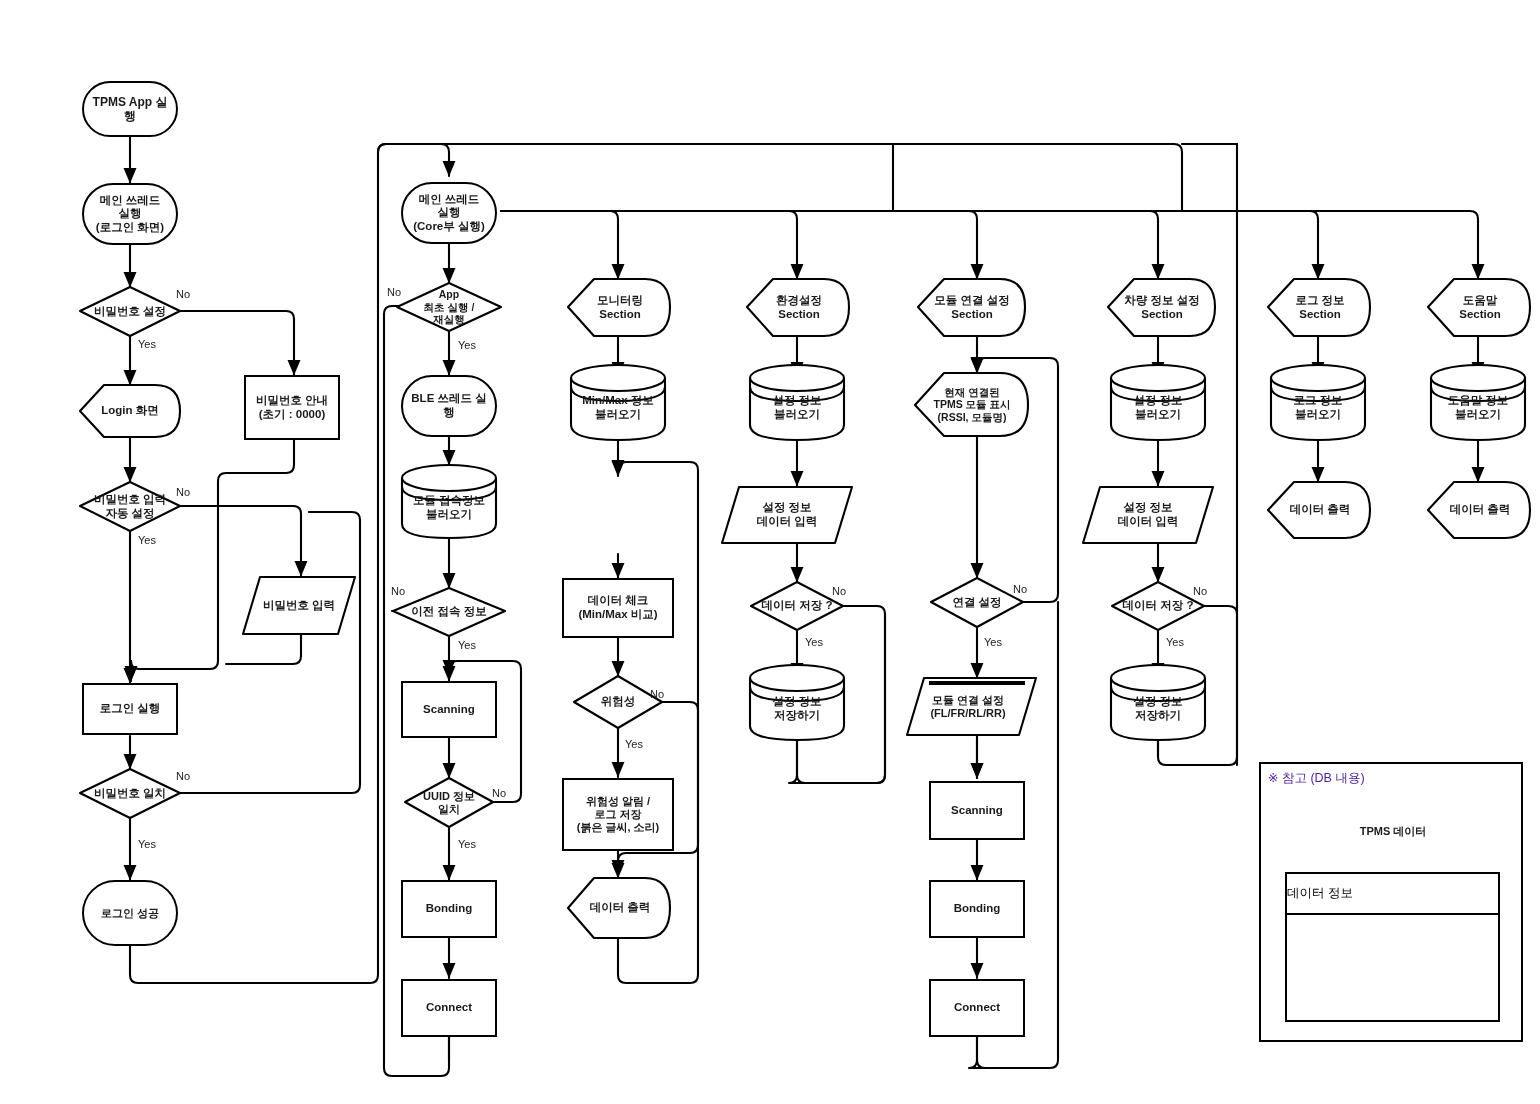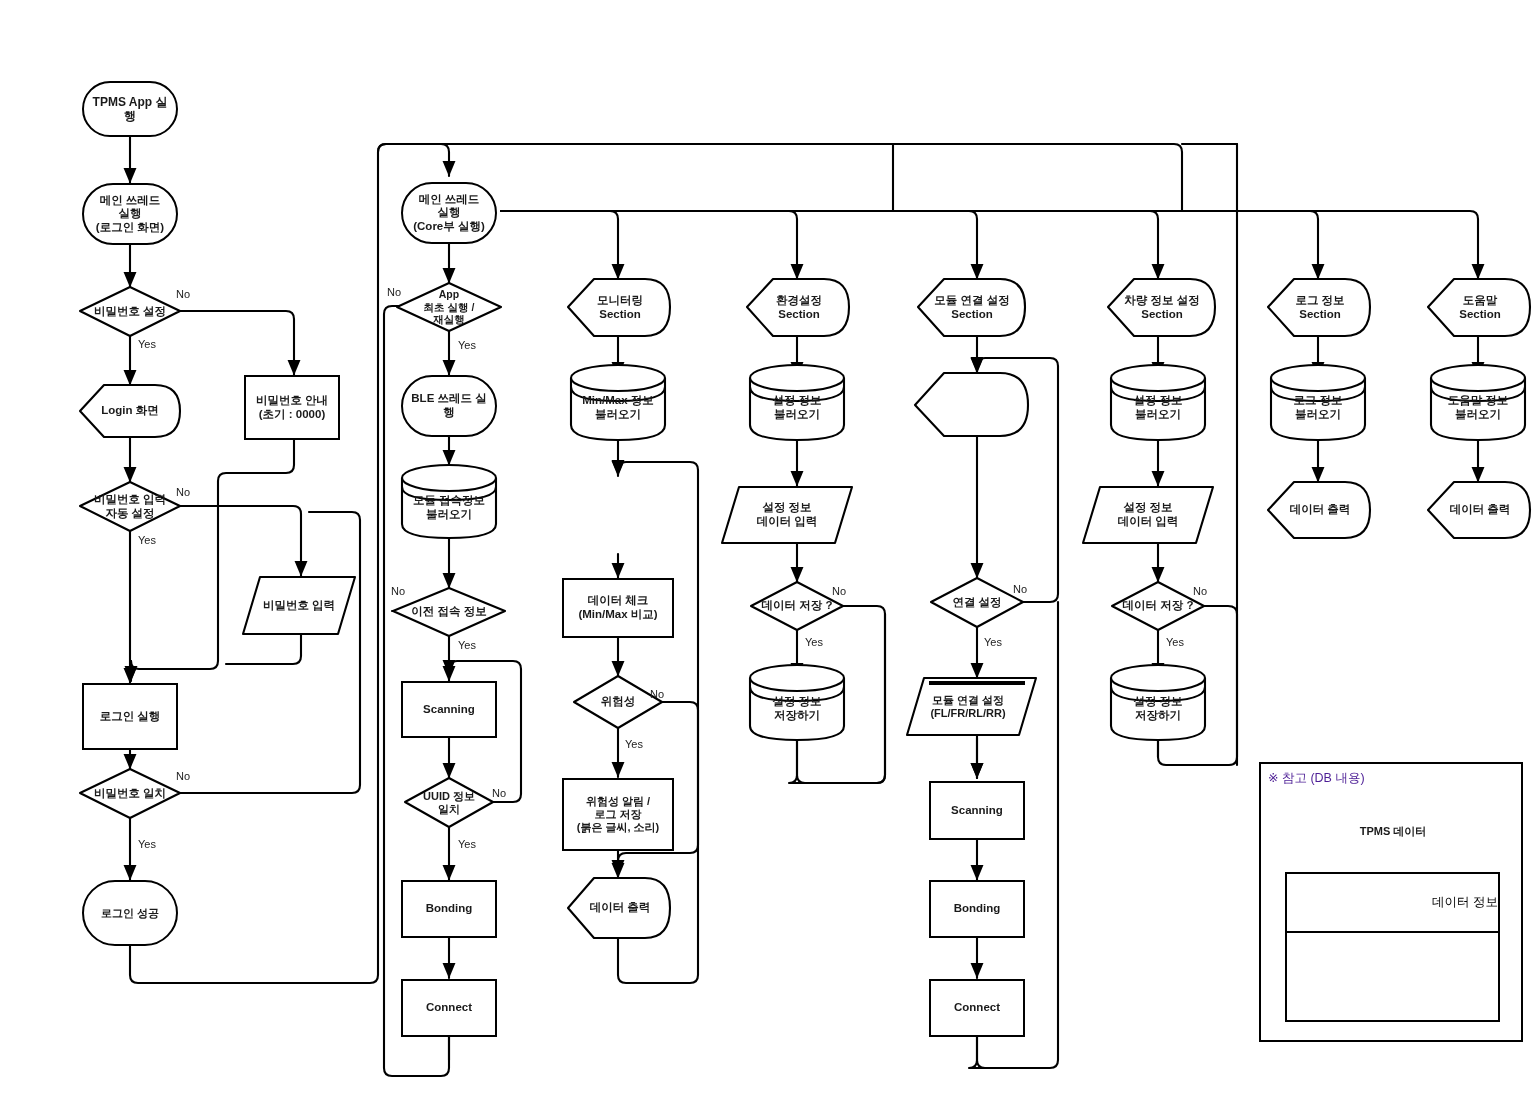--- a/index.html
+++ b/index.html
@@ -18,21 +18,21 @@
   
   .n-disp{background:transparent;border:none;}
   
   .n-data{background:transparent;border:none;}
   
   .n-db{background:transparent;border:none;}
   .edge-lbl{position:absolute;font-size:11px;color:#222;}
   .legend-box{position:absolute;border:2px solid #000;background:#fff;box-sizing:border-box;}
   .legend-title{position:absolute;font-size:12.5px;color:#4c1d95;}
   .legend-sub{position:absolute;border:2px solid #000;box-sizing:border-box;background:#fff;}
-  .legend-sub-head{border-bottom:2px solid #000;text-align:right;font-size:12.5px;padding:20px 0;}
+  .legend-sub-head{border-bottom:2px solid #000;text-align:left;font-size:12.5px;padding:11px 0;}
   .legend-list{font-size:11.5px;line-height:1.45;padding:6px 6px 6px 8px;white-space:pre-line;}
 </style>
 </head>
 <body>
 
 <div id="canvas">
 
   <svg id="wires" viewBox="0 0 1540 1104">
     <defs>
       <marker id="ah" markerWidth="9" markerHeight="9" refX="7.2" refY="3.1" orient="auto">
@@ -235,21 +235,21 @@
   <div class="node n-disp" style="left:80px;top:385px;width:100px;height:52px;font-size:11.5px;text-align:right;">
     <span class="lbl">Login 화면</span>
   </div>
   <div class="node n-dec" style="left:80px;top:482px;width:100px;height:49px;font-size:11.5px;">
     <span class="lbl">비밀번호 입력
 자동 설정</span>
   </div>
   <div class="node n-data" style="left:243px;top:577px;width:112px;height:57px;font-size:11.5px;">
     <span class="lbl">비밀번호 입력</span>
   </div>
-  <div class="node n-proc" style="left:82px;top:683px;width:96px;height:67px;font-size:11.5px;">
+  <div class="node n-proc" style="left:82px;top:683px;width:96px;height:52px;font-size:11.5px;">
     <span class="lbl">로그인 실행</span>
   </div>
   <div class="node n-dec" style="left:80px;top:769px;width:100px;height:49px;font-size:11.5px;">
     <span class="lbl">비밀번호 일치</span>
   </div>
   <div class="node n-term" style="left:82px;top:880px;width:96px;height:66px;font-size:11px;">
     <span class="lbl">로그인 성공</span>
   </div>
 
   <div class="node n-term" style="left:401px;top:182px;width:96px;height:62px;font-size:11.5px;">
@@ -326,20 +326,25 @@
     <span class="lbl">데이터 저장 ?</span>
   </div>
   <div class="node n-db" style="left:750px;top:680px;width:94px;height:58px;font-size:11.5px;">
     <span class="lbl">설정 정보
 저장하기</span>
   </div>
 
   <div class="node n-disp" style="left:919px;top:279px;width:106px;height:57px;font-size:11.5px;">
     <span class="lbl">모듈 연결 설정
 Section</span>
+  </div>
+  <div class="node n-disp" style="left:916px;top:373px;width:112px;height:63px;font-size:10.5px;">
+    <span class="lbl">현재 연결된
+TPMS 모듈 표시
+(RSSI, 모듈명)</span>
   </div>
   <div class="node n-dec" style="left:931px;top:578px;width:92px;height:49px;font-size:11.5px;">
     <span class="lbl">연결 설정</span>
   </div>
   <div class="node n-data" style="left:909px;top:678px;width:118px;height:57px;font-size:11px;">
     <span class="lbl">모듈 연결 설정
 (FL/FR/RL/RR)</span>
   </div>
   <div class="node n-proc" style="left:929px;top:681px;width:96px;height:0px;font-size:0;"></div>
 

